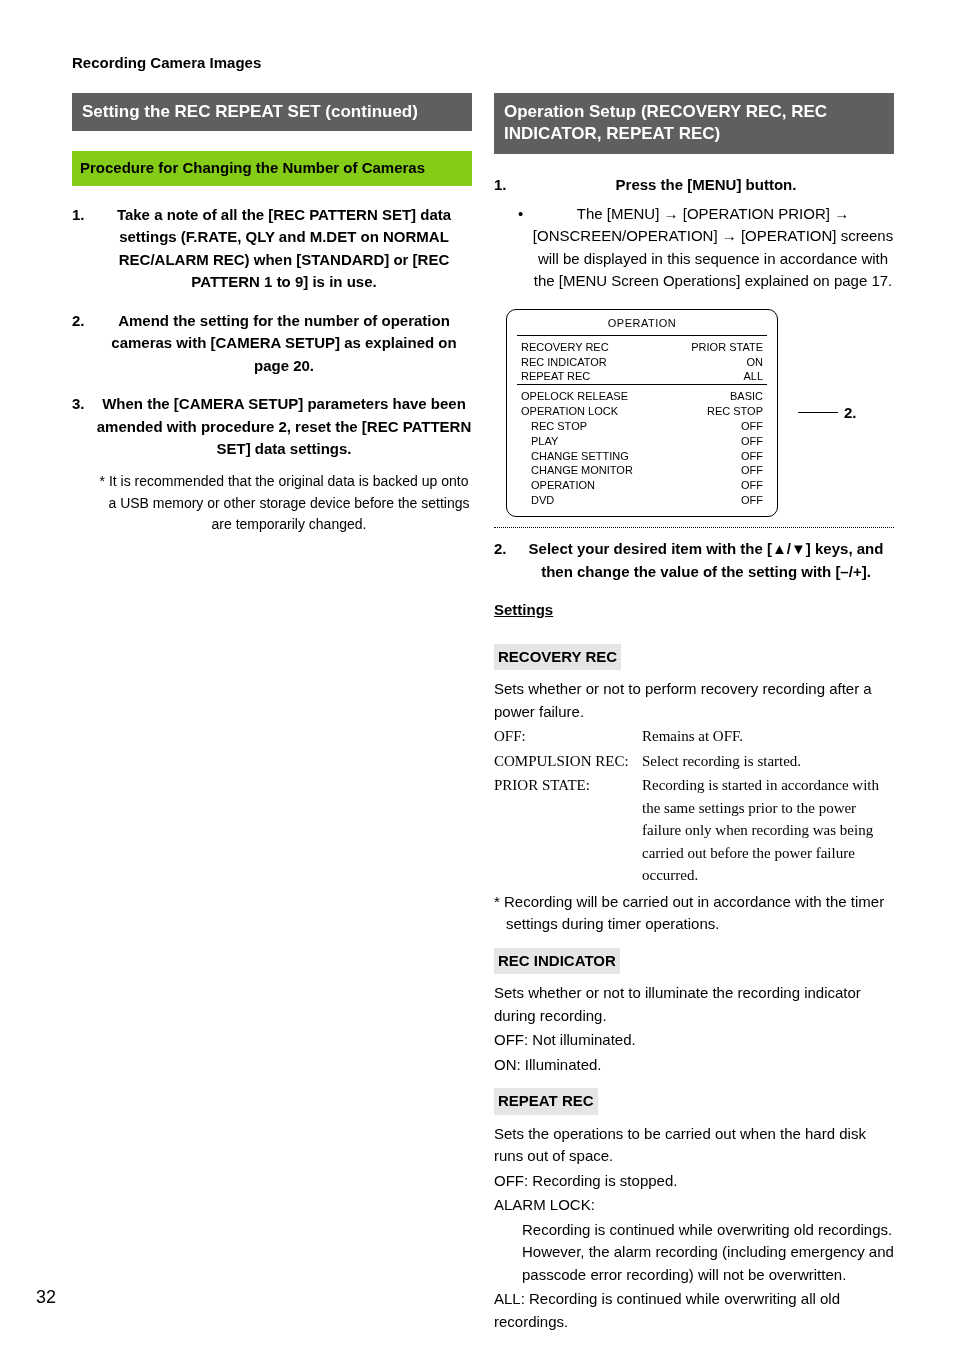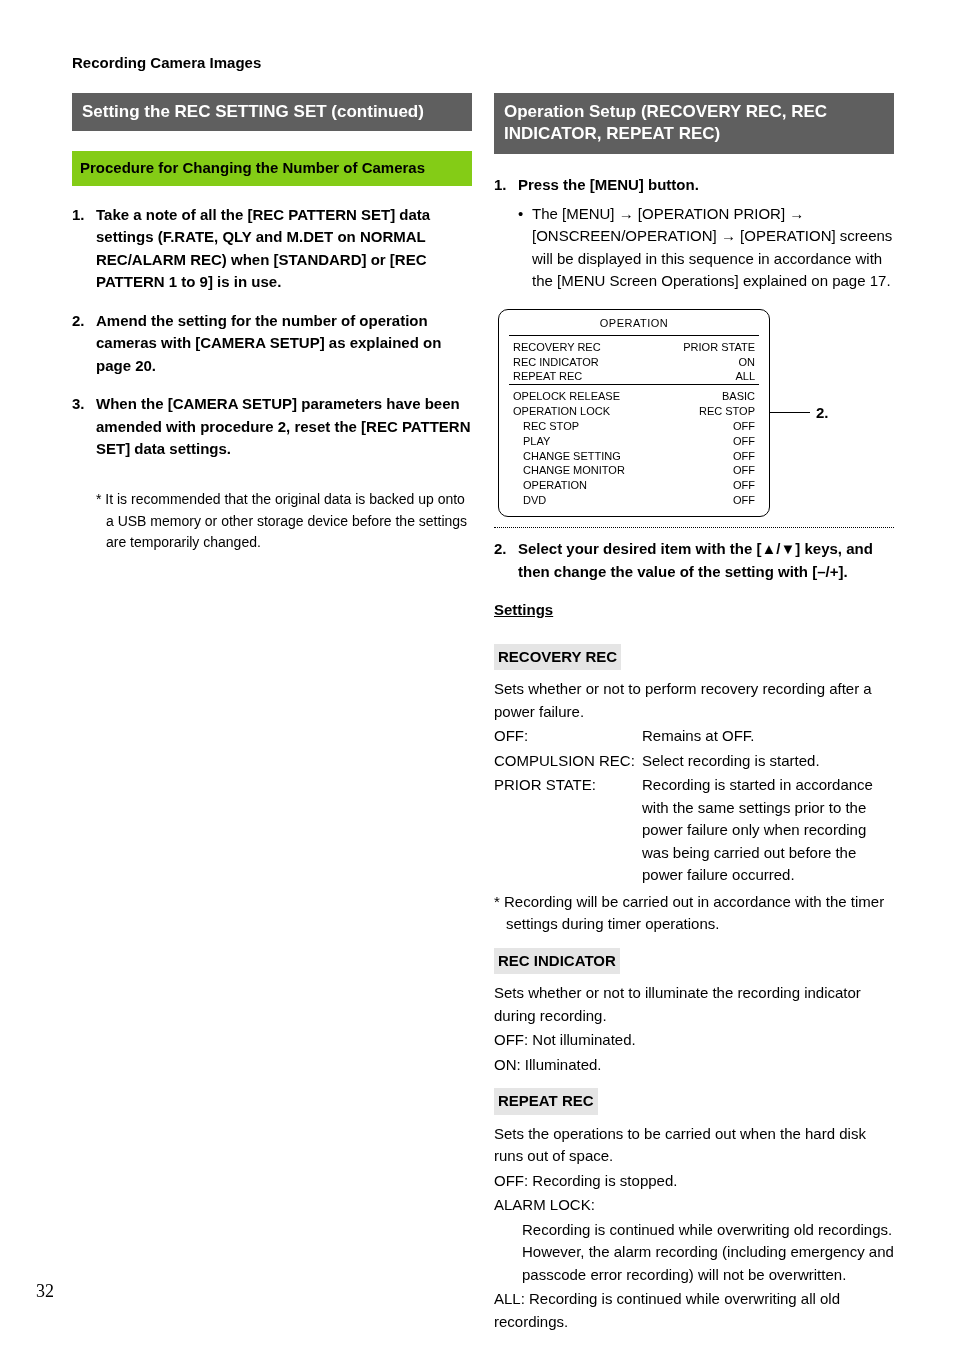--- a/index.html
+++ b/index.html
@@ -53,33 +53,34 @@
     padding: 0;
     margin: 0;
     counter-reset: item;
   }
   ol.main > li {
     counter-increment: item;
     position: relative;
     padding-left: 24px;
     margin-bottom: 16px;
     font-weight: bold;
+    text-align: center;
   }
   ol.main > li::before {
     content: counter(item) ".";
     position: absolute;
     left: 0;
     top: 0;
   }
   .note {
     padding-left: 10px;
     text-indent: -10px;
     font-weight: normal;
     font-size: 14px;
-    margin-top: 28px;
+    margin-top: 10px;
     line-height: 1.55;
   }
   .bullet {
     position: relative;
     padding-left: 14px;
     font-weight: normal;
     margin-top: 6px;
   }
   .bullet::before {
     content: "\2022";
@@ -97,43 +98,42 @@
     margin: 10px 0 12px 0;
   }
   .hl {
     background: #e5e5e5;
     display: inline-block;
     padding: 2px 4px;
     font-weight: bold;
     margin: 10px 0 6px 0;
   }
   .defn { margin: 2px 0; }
-  .kv { display: flex; }
+  .kv { display: flex; font-family: Liberation Serif, serif; }
   .kv .k { width: 148px; flex-shrink: 0; }
   .kv .v { flex: 1; }
   .footnote {
     padding-left: 12px;
     text-indent: -12px;
     margin-top: 4px;
   }
   .indent { margin-left: 28px; }
   .page-no {
     position: absolute;
     left: 36px;
-    bottom: 46px;
+    bottom: 40px;
     font-size: 18px;
-    font-family: Liberation Serif, serif;
   }
 
   
   .diagram-wrap {
     display: flex;
     align-items: center;
-    gap: 0;
-    margin: 16px 0 10px 4px;
+    gap: 20px;
+    margin: 16px 0 10px 12px;
   }
   .operation-box {
     border: 1.5px solid #000;
     border-radius: 10px;
     width: 270px;
     padding: 6px 0 8px 0;
     font-size: 11px;
     font-family: Arial, sans-serif;
     line-height: 1.35;
     position: relative;
@@ -175,21 +175,21 @@
 </style>
 </head>
 <body>
 
 <div class="page">
   <div class="section-top">Recording Camera Images</div>
 
   <div class="columns">
 
     <div class="col">
-      <div class="bar">Setting the REC SETTING SET (continued)</div>
+      <div class="bar">Setting the REC REPEAT SET (continued)</div>
       <div class="subbar">Procedure for Changing the Number of Cameras</div>
       <ol class="main">
         <li><span>Take a note of all the [REC PATTERN SET] data settings (F.RATE, QLY and M.DET on NORMAL REC/ALARM REC) when [STANDARD] or [REC PATTERN 1 to 9] is in use.</span></li>
         <li><span>Amend the setting for the number of operation cameras with [CAMERA SETUP] as explained on page 20.</span></li>
         <li>
           <span>When the [CAMERA SETUP] parameters have been amended with procedure 2, reset the [REC PATTERN SET] data settings.</span>
           <div class="note">* It is recommended that the original data is backed up onto a USB memory or other storage device before the settings are temporarily changed.</div>
         </li>
       </ol>
     </div>

